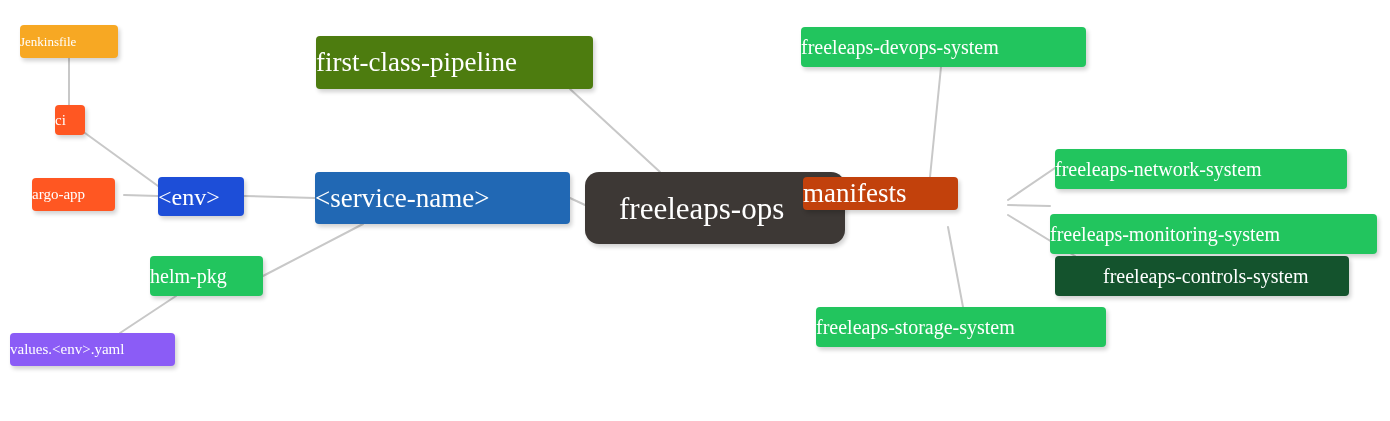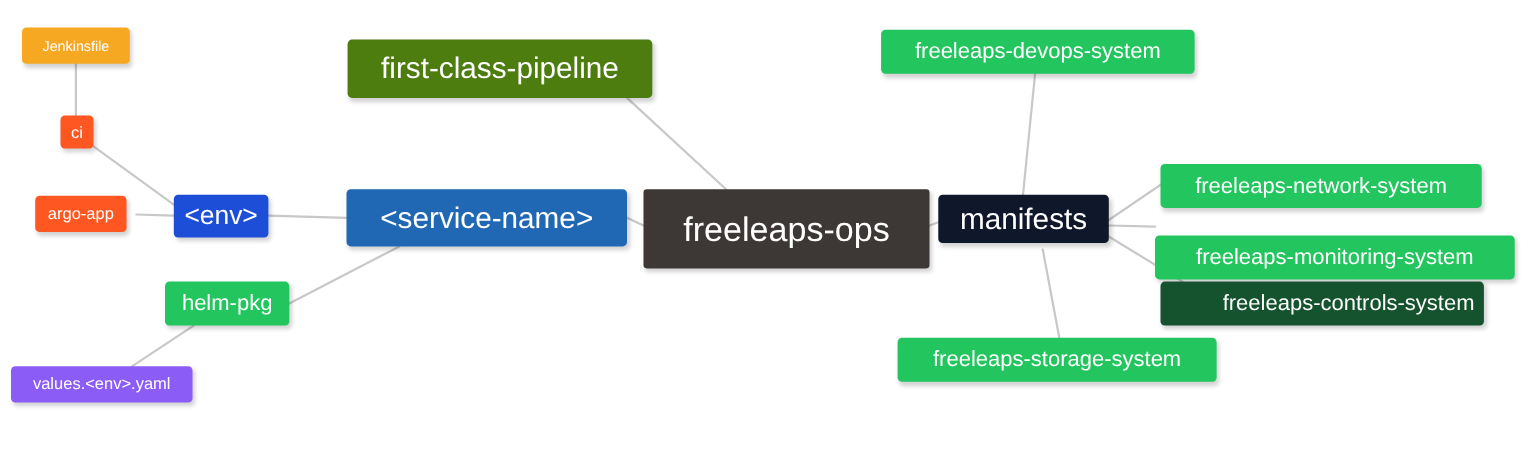--- a/index.html
+++ b/index.html
@@ -20,36 +20,36 @@
     left: 0;
     top: 0;
     width: 1390px;
     height: 421px;
     pointer-events: none;
   }
   .node {
     position: absolute;
     display: flex;
     align-items: center;
-    justify-content: center;
+    justify-content: flex-start;
     box-sizing: border-box;
     color: #ffffff;
     white-space: nowrap;
     border-radius: 4px;
     box-shadow: 2px 3px 4px rgba(0,0,0,0.18);
-    font-family: Liberation Sans, sans-serif;
+    font-family: Liberation Serif, serif;
     line-height: 1;
     user-select: none;
   }
   .node-label {
     display: block;
     white-space: nowrap;
   }
   
-  .tier-root   { font-size: 31px; border-radius: 3px; }
+  .tier-root   { font-size: 31px; border-radius: 14px; padding-left: 34px; }
   .tier-major  { font-size: 27px; border-radius: 4px; }
   .tier-branch { font-size: 24px; border-radius: 4px; }
   .tier-leaf   { font-size: 20px; border-radius: 4px; }
   .tier-small  { font-size: 15px; border-radius: 4px; }
   .tier-tiny   { font-size: 13px; border-radius: 4px; }
 </style>
 </head>
 <body>
 
 <div id="canvas">
@@ -69,21 +69,21 @@
       <line x1="1008" y1="215" x2="1075" y2="256" stroke="#c8c8c8" stroke-width="2" stroke-linecap="round"></line>
       <line x1="948" y1="227" x2="963" y2="307" stroke="#c8c8c8" stroke-width="2" stroke-linecap="round"></line>
     </svg>
   <div id="node-layer">
       <div class="node tier-root" style="left: 585px; top: 172px; width: 260px; height: 72px; background: rgb(61, 56, 53); color: rgb(255, 255, 255);">
         <span class="node-label">freeleaps-ops</span>
       </div>
       <div class="node tier-major" style="left: 315px; top: 172px; width: 255px; height: 52px; background: rgb(33, 104, 180); color: rgb(255, 255, 255);">
         <span class="node-label">&lt;service-name&gt;</span>
       </div>
-      <div class="node tier-major" style="left: 853px; top: 177px; width: 155px; height: 44px; background: #0f172a; color: rgb(255, 255, 255);">
+      <div class="node tier-major" style="left: 803px; top: 177px; width: 155px; height: 33px; background: #c2410c; color: rgb(255, 255, 255);">
         <span class="node-label">manifests</span>
       </div>
       <div class="node tier-major" style="left: 316px; top: 36px; width: 277px; height: 53px; background: #4d7c0f; color: rgb(255, 255, 255);">
         <span class="node-label">first-class-pipeline</span>
       </div>
       <div class="node tier-branch" style="left: 158px; top: 177px; width: 86px; height: 39px; background: #1d4ed8; color: rgb(255, 255, 255);">
         <span class="node-label">&lt;env&gt;</span>
       </div>
       <div class="node tier-leaf" style="left: 150px; top: 256px; width: 113px; height: 40px; background: rgb(34, 197, 94); color: rgb(255, 255, 255);">
         <span class="node-label">helm-pkg</span>

